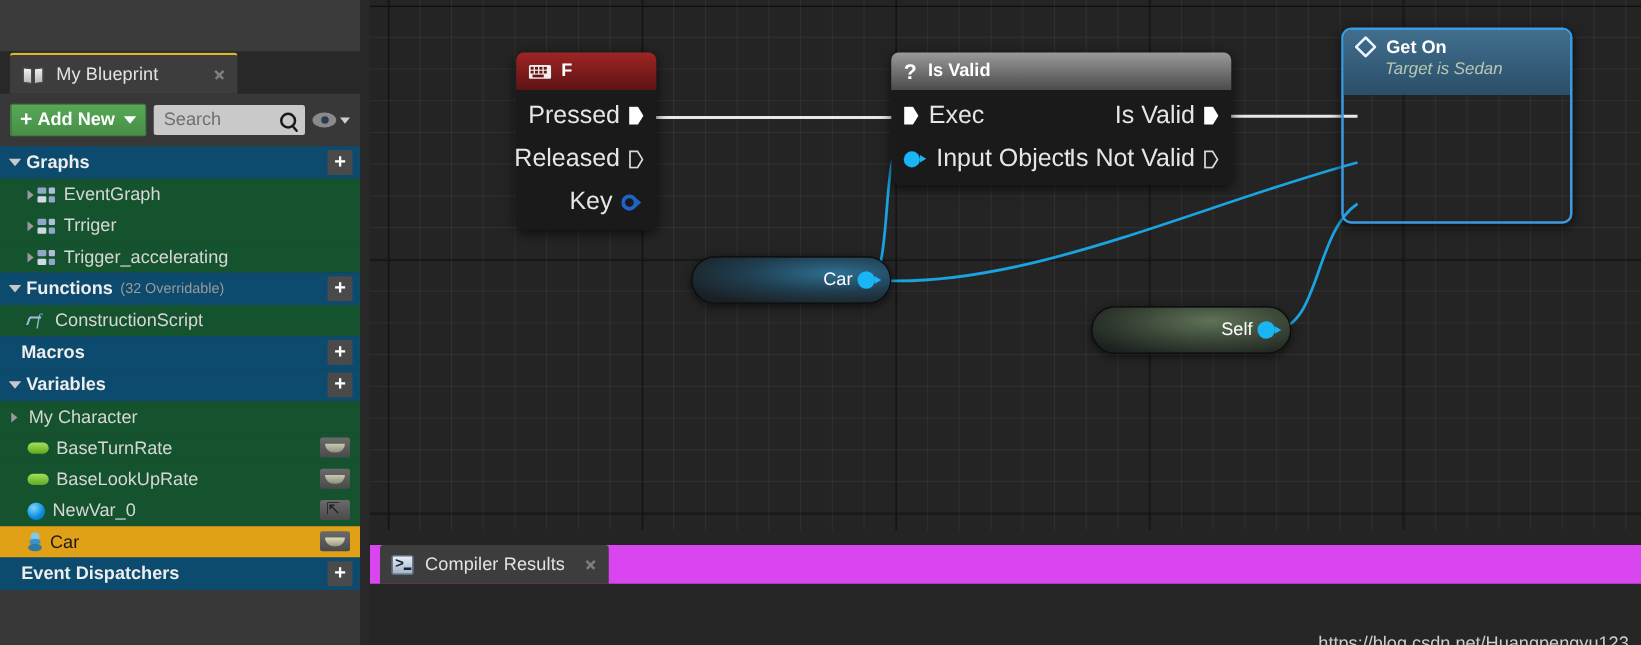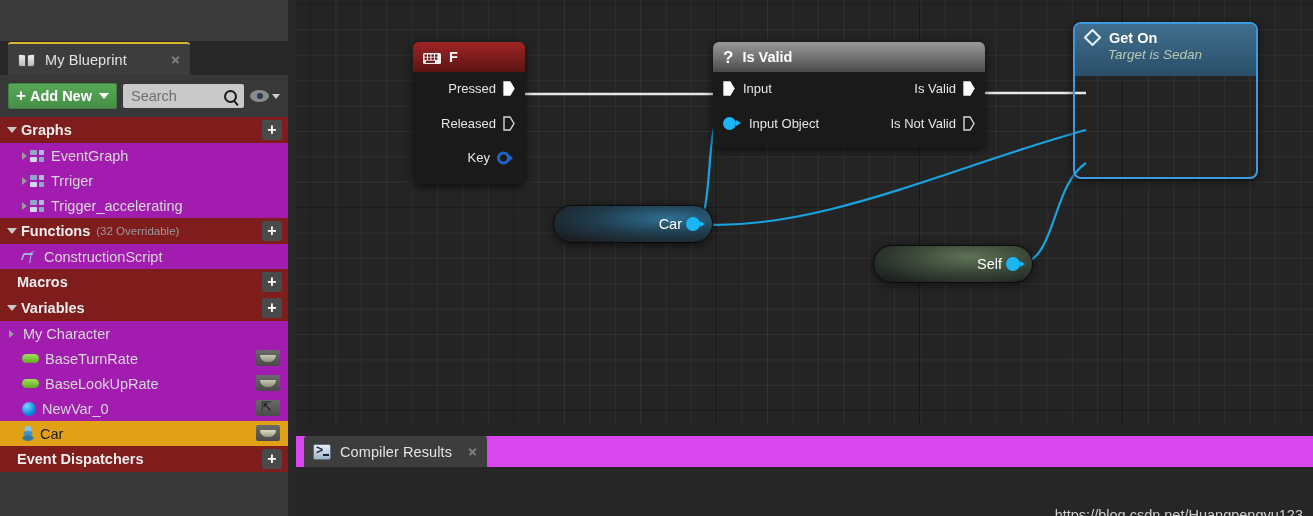--- a/index.html
+++ b/index.html
@@ -90,42 +90,42 @@
   }
   .eye:after{content:"";width:6px;height:6px;border-radius:50%;background:#2c3a52;}
   .caret-down-sm {
     width:0;height:0;border-left:4.5px solid transparent;border-right:4.5px solid transparent;
     border-top:5.5px solid #cfcfcf;
   }
 
   
   #tree { position:absolute; left:0; top:42px; width:288px; }
   .section-head {
-    height:26px; background:#7f1d1d; display:flex; align-items:center;
+    height:26px; background:#0c4a6e; display:flex; align-items:center;
     padding-left:7px; position:relative; cursor:pointer;
   }
   .section-head .tri {
     width:0;height:0;border-top:5px solid transparent;border-bottom:5px solid transparent;
     border-left:6px solid #c9c9c9; margin-right:4px;
   }
   .section-head .tri.open {
     border-left:5px solid transparent;border-right:5px solid transparent;
     border-top:6px solid #c9c9c9; border-bottom:none; margin-right:4px;
   }
   .section-head .s-title { color:#ededed; font-size:14.5px; font-weight:bold; }
   .section-head .s-sub { color:#9a9a9a; font-size:11.5px; margin-left:6px; }
   .plus-sq {
     position:absolute; right:6px; top:3px; width:20px; height:20px;
     background:#4a4a4a; border-radius:2px; color:#fff; font-size:16px;
     display:flex; align-items:center; justify-content:center; font-weight:bold;
     line-height:1; cursor:pointer;
   }
   .tree-row {
     height:25px; display:flex; align-items:center; padding-left:9px;
-    background:#a21caf; cursor:pointer; position:relative;
+    background:#14532d; cursor:pointer; position:relative;
   }
   .tree-row .label { color:#d7d7d7; font-size:14.5px; margin-left:6px; }
   .tree-row.indent { padding-left:22px; }
   .tree-row.sel { background:#e0a116; }
   .tree-row.sel .label { color:#1b1b1b; }
   .row-tri {
     width:0;height:0;border-top:4.5px solid transparent;border-bottom:4.5px solid transparent;
     border-left:5.5px solid #9a9a9a; margin-right:3px; flex:none;
   }
   .graph-ico { width:15px;height:12px;position:relative;flex:none; }
@@ -182,21 +182,21 @@
   .node-shadow { box-shadow:0 2px 9px rgba(0,0,0,.65); }
   .node-head {
     border-radius:6px 6px 0 0; display:flex; align-items:center;
     padding-left:10px; position:relative;
   }
   .node-title { color:#fff; font-size:14.5px; font-weight:bold; }
   .node-sub { color:#b9c6b4; font-size:13.5px; font-style:italic; }
   .node-body { background:#1a1a1a; border-radius:0 0 6px 6px; position:relative; }
 
   .pin-row { position:absolute; display:flex; align-items:center; }
-  .pin-label { color:#e6e6e6; font-size:13px; }
+  .pin-label { color:#e6e6e6; font-size:20px; }
 
   .exec-pin {
     width:12px; height:15px; flex:none; position:relative;
   }
   .exec-pin svg { display:block; }
 
   .data-pin { width:13px; height:13px; border-radius:50%; flex:none;
     background:#19b5f5; position:relative; }
   .data-pin:after {
     content:""; position:absolute; left:13px; top:3px;
@@ -452,21 +452,21 @@
         <span style="color:#ffffff;font-size:17px;font-weight:bold;line-height:1;">?</span>
         <span class="node-title" style="margin-left:9px;">Is Valid</span>
       </div>
       <div class="node-body" style="height:76px;">
         <div class="pin-row" style="left:10px; top:9px;">
           <span class="exec-pin">
             <svg width="12" height="15" viewBox="0 0 12 15">
                 <path d="M1 1 L7 1 L11 7.5 L7 14 L1 14 Z" fill="#ffffff" stroke="#ffffff" stroke-width="1.3"></path>
               </svg>
           </span>
-          <span class="pin-label" style="margin-left:8px;">Input</span>
+          <span class="pin-label" style="margin-left:8px;">Exec</span>
         </div>
         <div class="pin-row" style="left:10px; top:44px;">
           <span class="data-pin"></span>
           <span class="pin-label" style="margin-left:13px;">Input Object</span>
         </div>
         <div class="pin-row" style="right:10px; top:9px;">
           <span class="pin-label">Is Valid</span>
           <span class="exec-pin" style="margin-left:7px;">
             <svg width="12" height="15" viewBox="0 0 12 15">
                 <path d="M1 1 L7 1 L11 7.5 L7 14 L1 14 Z" fill="#ffffff" stroke="#ffffff" stroke-width="1.3"></path>

